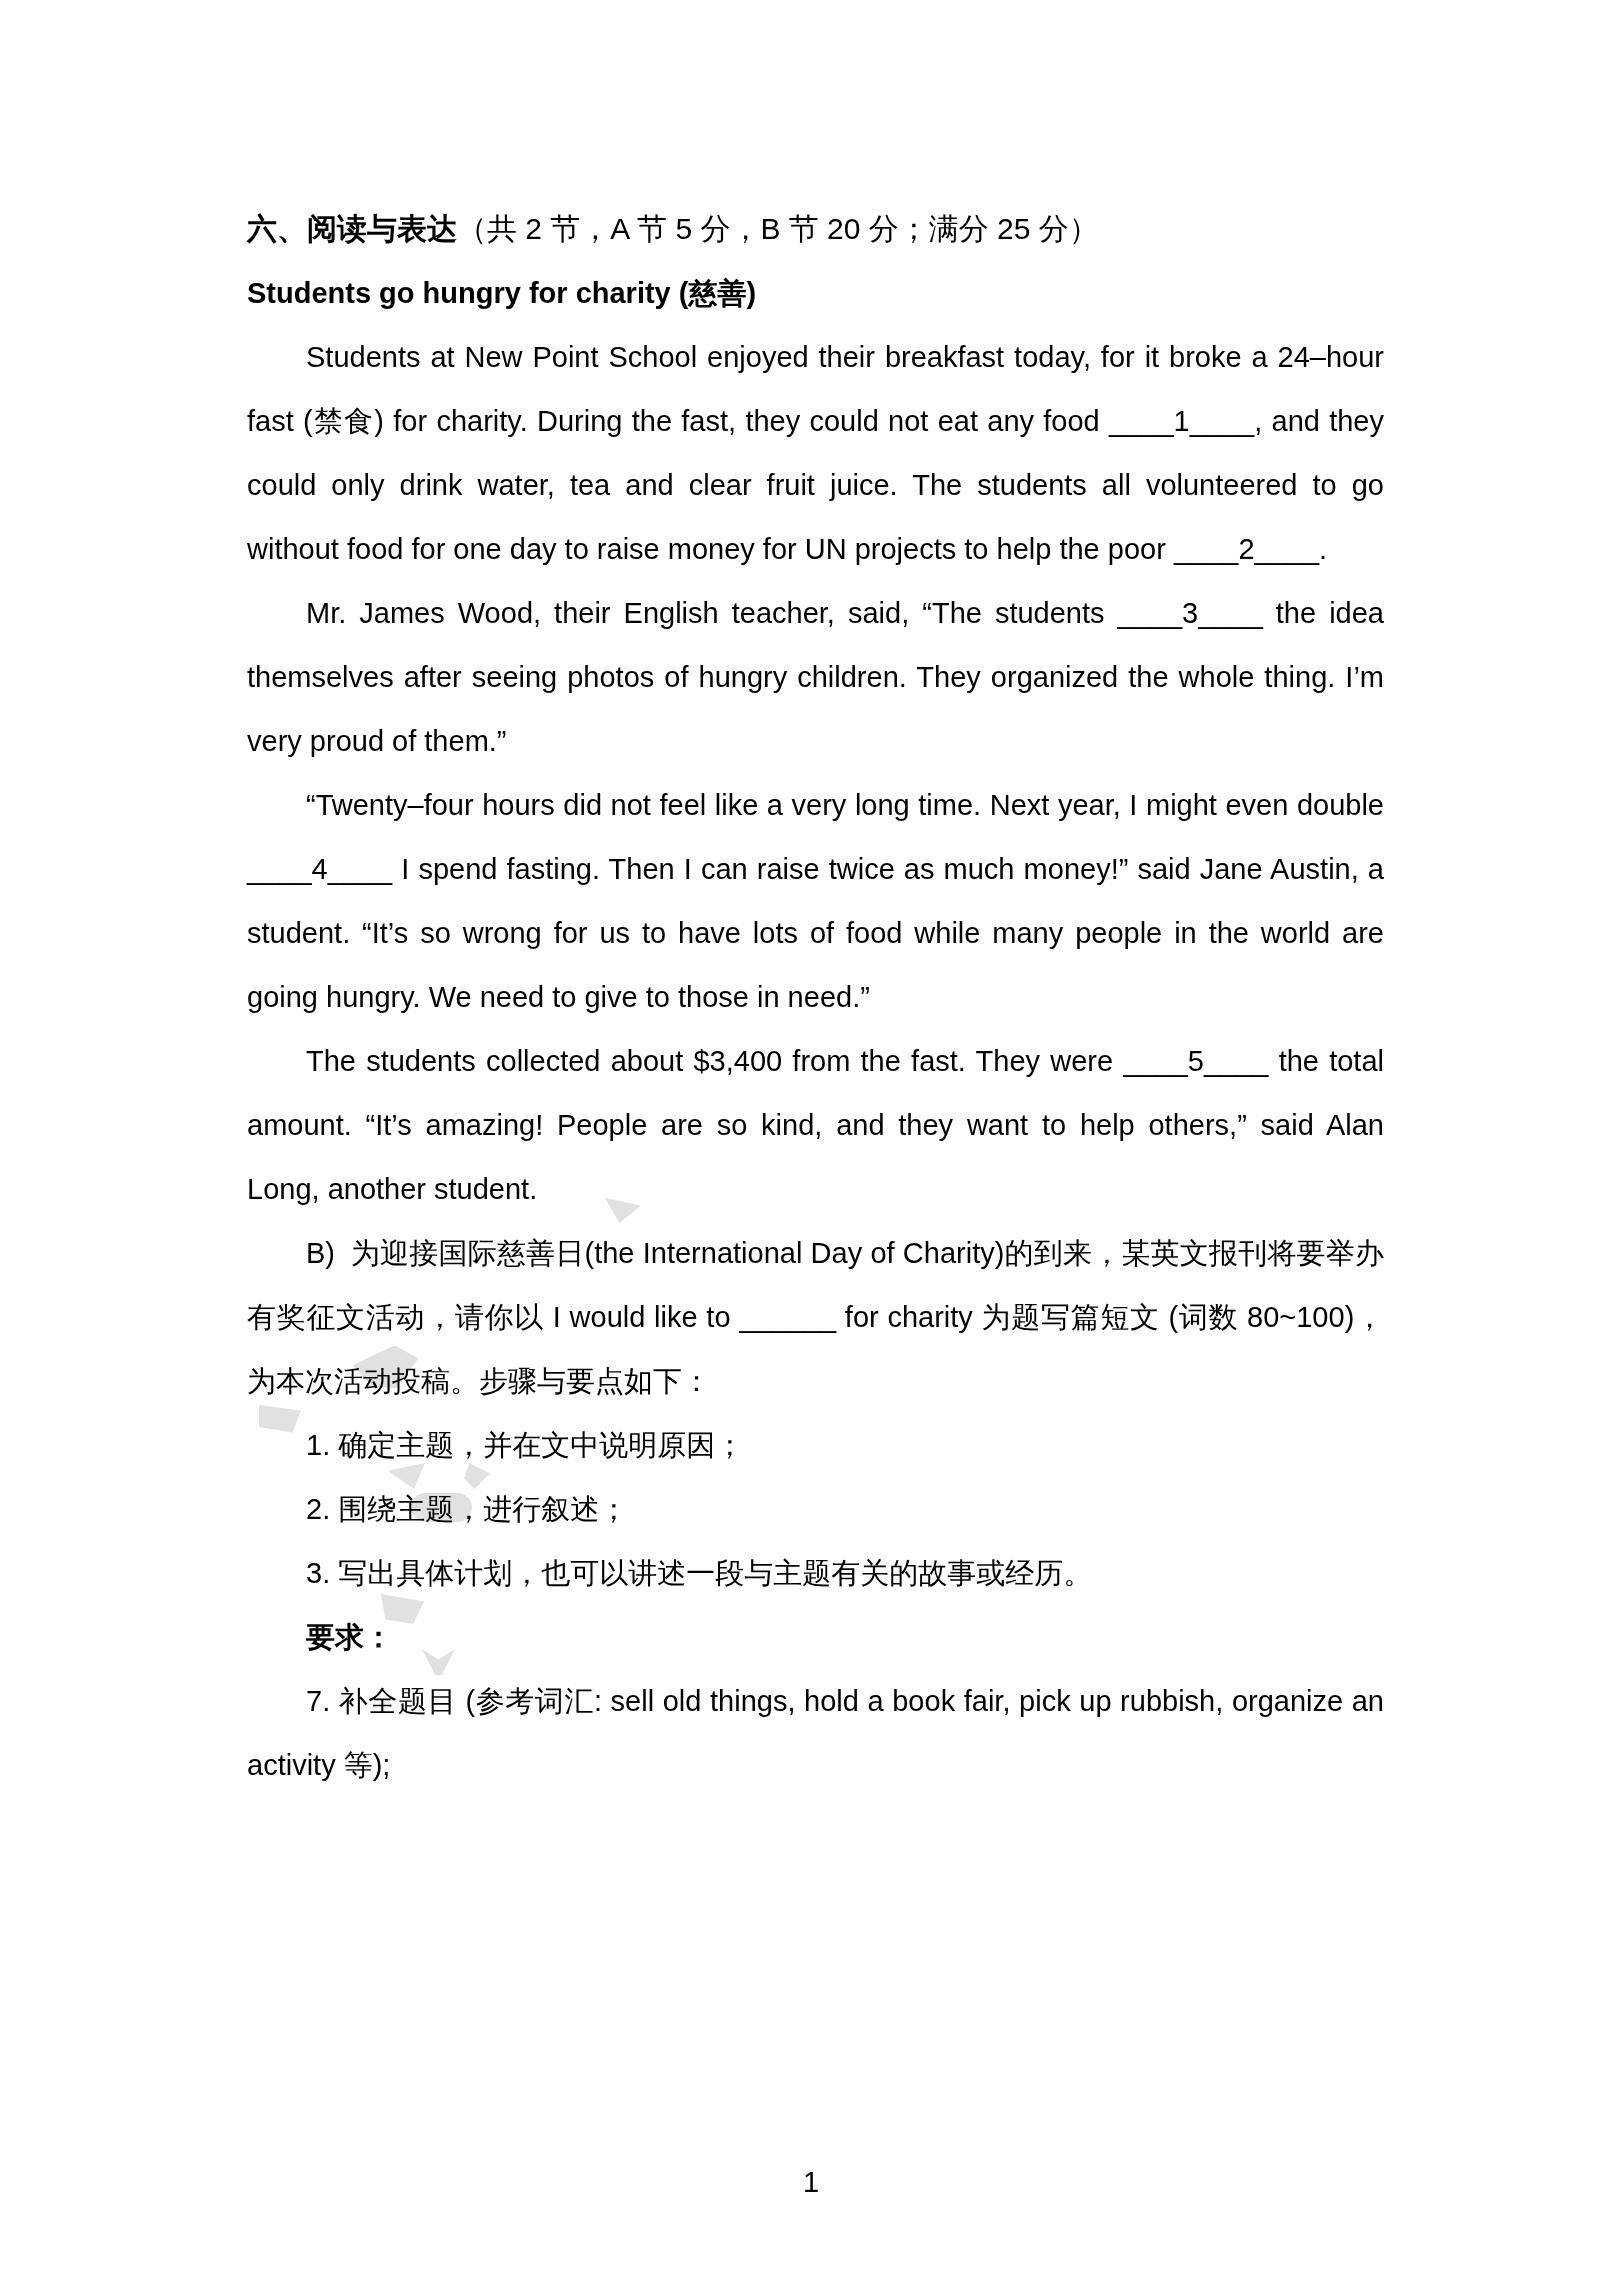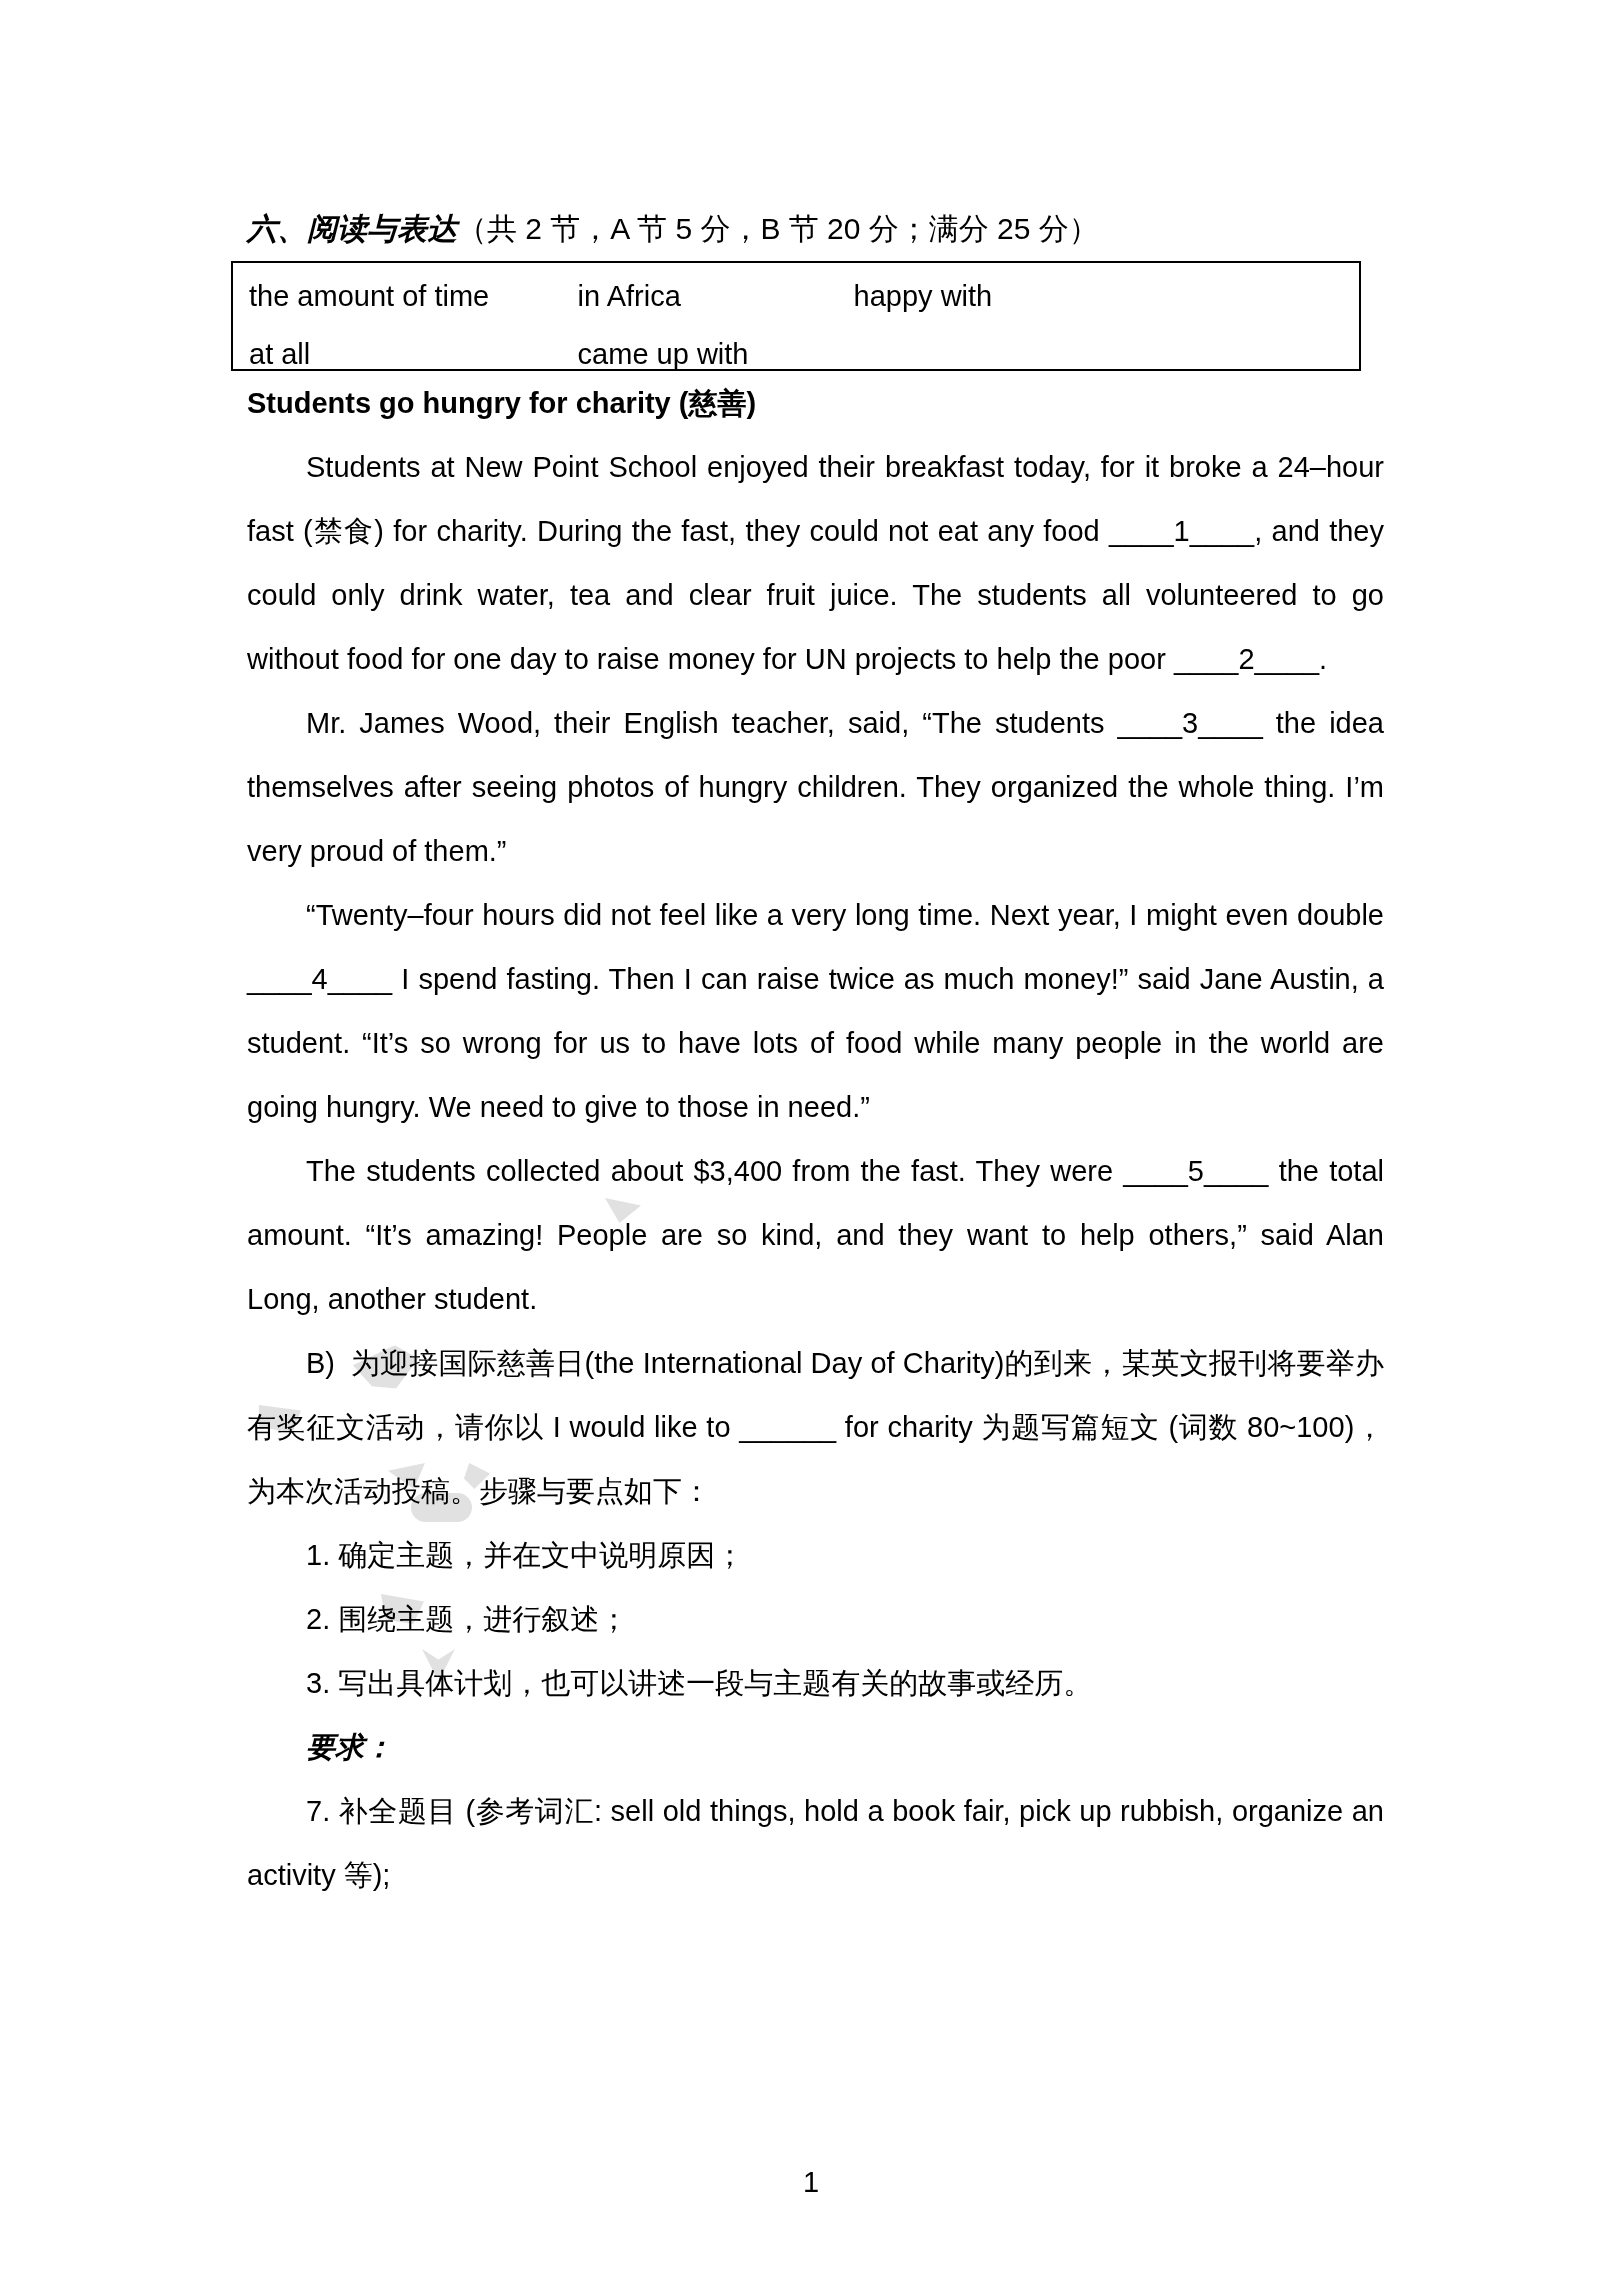--- a/index.html
+++ b/index.html
@@ -4,21 +4,21 @@
 <style>
   html,body{margin:0;padding:0;}
   body{
     width:1622px;height:2295px;position:relative;background:#ffffff;color:#000;
     font-family:"Liberation Sans","DejaVu Sans",sans-serif;
     overflow:hidden;
   }
   .doc{position:absolute;left:247px;top:197px;width:1137px;}
   .doc p{margin:0;font-size:29px;line-height:64px;}
   .hdr span{font-size:30px;}
-  .bold{font-weight:bold;font-style:italic;}
+  .bold{font-weight:bold;}
   .justify{text-align:justify;}
   .indent{text-indent:59px;}
   .plabel{margin-right:15.7px;}
   
   .wordbox{
     position:relative;margin-left:-16.4px;width:1126px;height:106px;
     border:2.6px solid #000;background:#fff;
   }
   .wb-item{position:absolute;font-size:29px;line-height:31px;white-space:nowrap;}
   .wb-r1{top:18.3px;} .wb-r2{top:76px;}
@@ -54,27 +54,20 @@
   <div class="wm-f8"></div>
 </div>
 
 <div class="doc">
 
   <p class="hdr">
     <span class="bold">六、阅读与表达</span><span>（共 2 节，A 节 5 分，B 节 20 分；满分 25 分）</span>
   </p>
 
 
-  <div class="wordbox">
-    <span class="wb-item wb-r1 wb-c1">the amount of time</span>
-    <span class="wb-item wb-r1 wb-c2">in Africa</span>
-    <span class="wb-item wb-r1 wb-c3">happy with</span>
-    <span class="wb-item wb-r2 wb-c1">at all</span>
-    <span class="wb-item wb-r2 wb-c2">came up with</span>
-  </div>
 
   <p class="title">Students go hungry for charity (慈善)</p>
 
   <p class="justify indent">Students at New Point School enjoyed their breakfast today, for it broke a 24–hour fast (禁食) for charity. During the fast, they could not eat any food ____1____, and they could only drink water, tea and clear fruit juice. The students all volunteered to go without food for one day to raise money for UN projects to help the poor ____2____.</p>
   <p class="justify indent">Mr. James Wood, their English teacher, said, “The students ____3____ the idea themselves after seeing photos of hungry children. They organized the whole thing. I’m very proud of them.”</p>
   <p class="justify indent">“Twenty–four hours did not feel like a very long time. Next year, I might even double ____4____ I spend fasting. Then I can raise twice as much money!” said Jane Austin, a student. “It’s so wrong for us to have lots of food while many people in the world are going hungry. We need to give to those in need.”</p>
   <p class="justify indent">The students collected about $3,400 from the fast. They were ____5____ the total amount. “It’s amazing! People are so kind, and they want to help others,” said Alan Long, another student.</p>
 
   <p class="justify indent">
     <span class="plabel">B)</span><span>为迎接国际慈善日(the International Day of Charity)的到来，某英文报刊将要举办有奖征文活动，请你以 I would like to ______ for charity 为题写篇短文 (词数 80~100)，为本次活动投稿。步骤与要点如下：</span>

